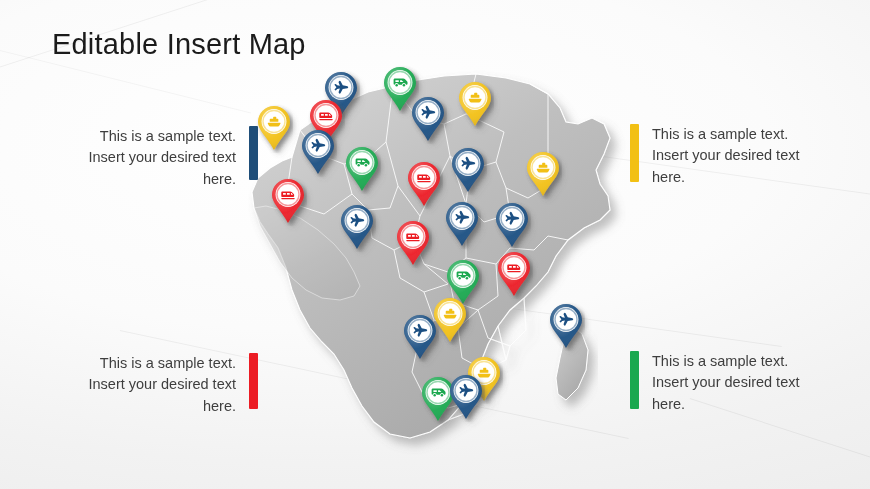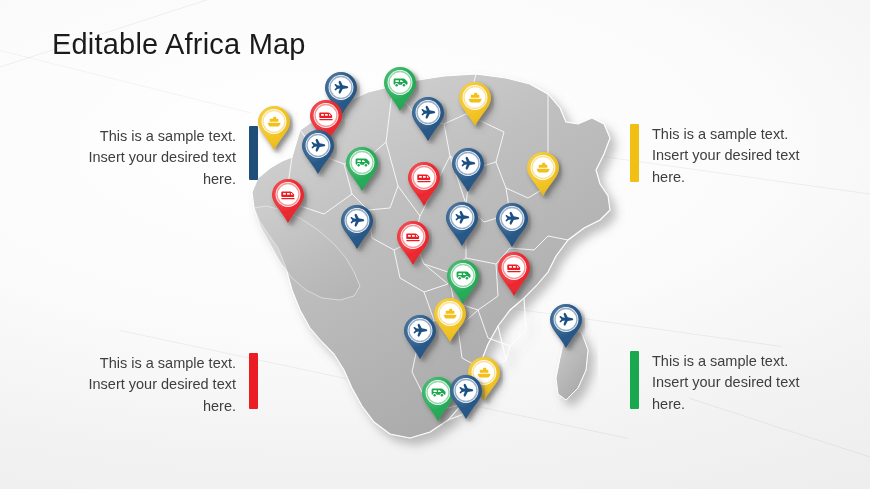--- a/index.html
+++ b/index.html
@@ -62,21 +62,21 @@
 
 <div id="slide">
 
   <div class="deco d1"></div>
   <div class="deco d2"></div>
   <div class="deco d3"></div>
   <div class="deco d4"></div>
   <div class="deco d5"></div>
   <div class="deco d6"></div>
 
-  <div id="title">Editable Africa Map</div>
+  <div id="title">Editable Insert Map</div>
 
   <div id="map-wrap">
     <svg id="map-svg" viewBox="0 0 390 405" xmlns="http://www.w3.org/2000/svg">
       <defs>
         <linearGradient id="landGrad" x1="0" y1="0" x2="0.6" y2="1">
           <stop offset="0%" stop-color="#d9d9d9"></stop>
           <stop offset="45%" stop-color="#bfbfbf"></stop>
           <stop offset="100%" stop-color="#a9a9a9"></stop>
         </linearGradient>
         <linearGradient id="landGrad2" x1="0.2" y1="0" x2="0.8" y2="1">

